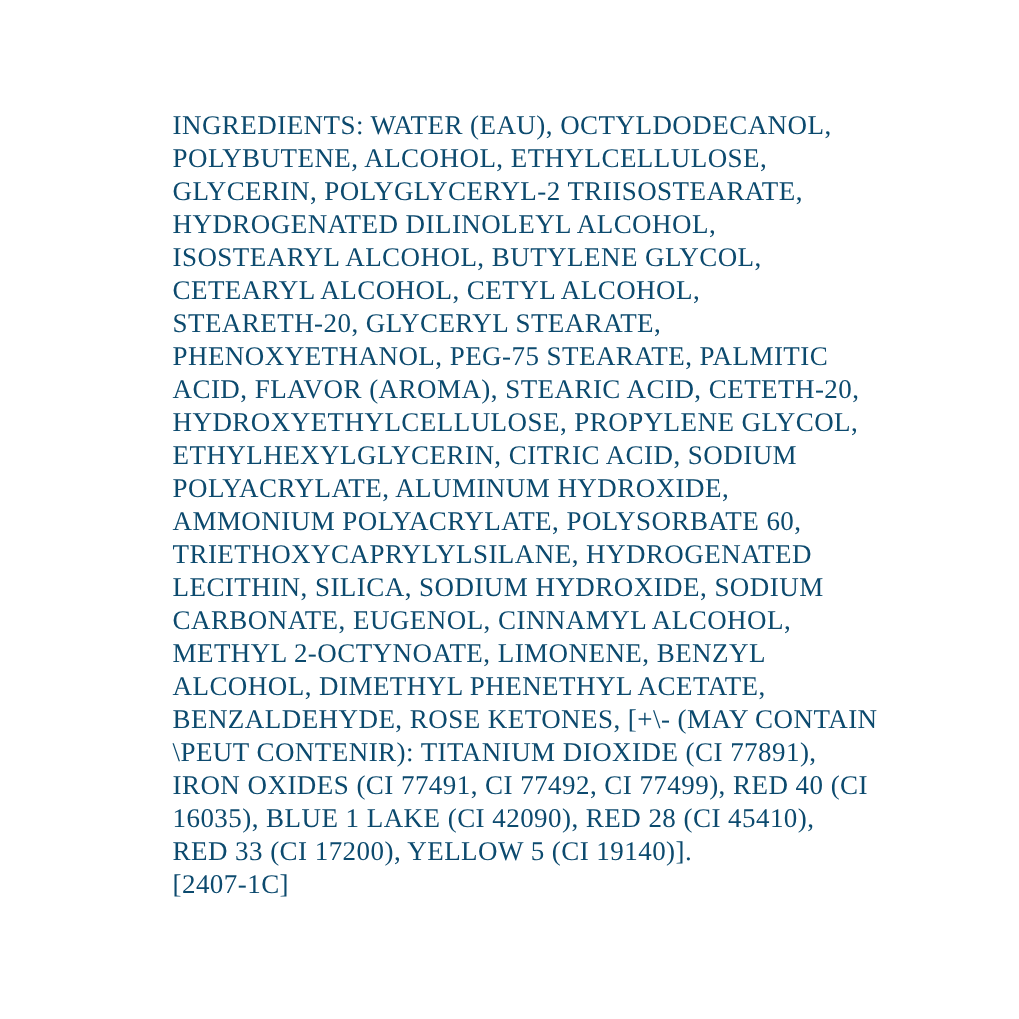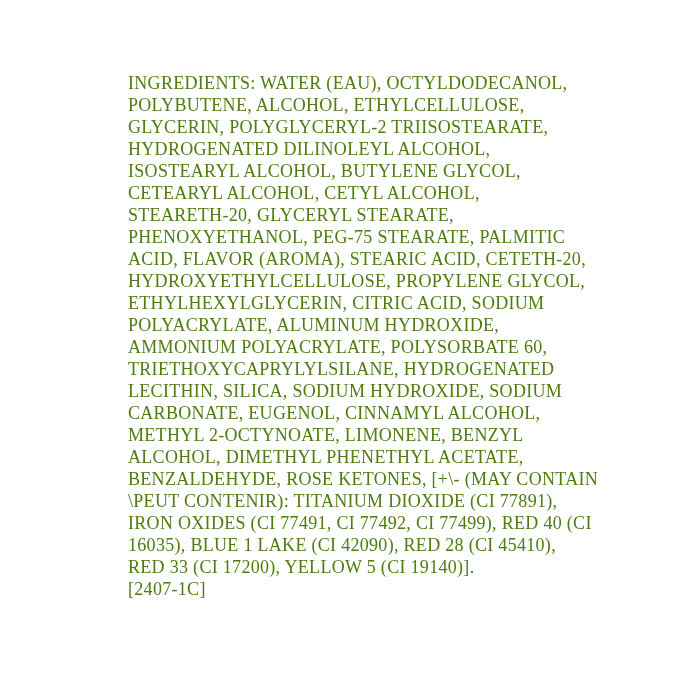--- a/index.html
+++ b/index.html
@@ -14,28 +14,28 @@
     position: relative;
     font-family: "Liberation Serif", "DejaVu Serif", serif;
   }
   .label-canvas {
     position: absolute;
     inset: 0;
     background: #ffffff;
   }
   .ingredients-text {
     position: absolute;
-    left: 128px;
+    left: 115px;
     top: 72px;
     width: 490px;
     font-family: "Liberation Serif", "DejaVu Serif", serif;
     font-size: 18px;
     line-height: 22px;
     letter-spacing: 0.3px;
-    color: #4d7c0f;
+    color: #0c4a6e;
     white-space: pre;
     -webkit-font-smoothing: antialiased;
   }
 </style>
 </head>
 <body>
 
 <div class="label-canvas">
   <div class="ingredients-text">INGREDIENTS: WATER (EAU), OCTYLDODECANOL,
 POLYBUTENE, ALCOHOL, ETHYLCELLULOSE,

